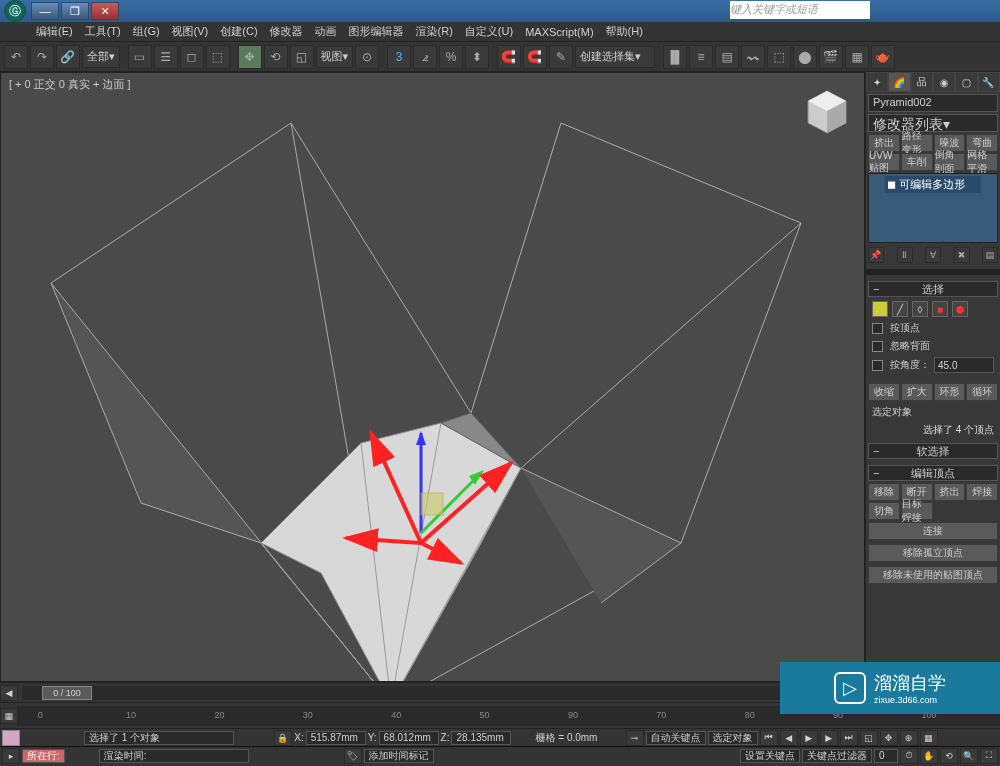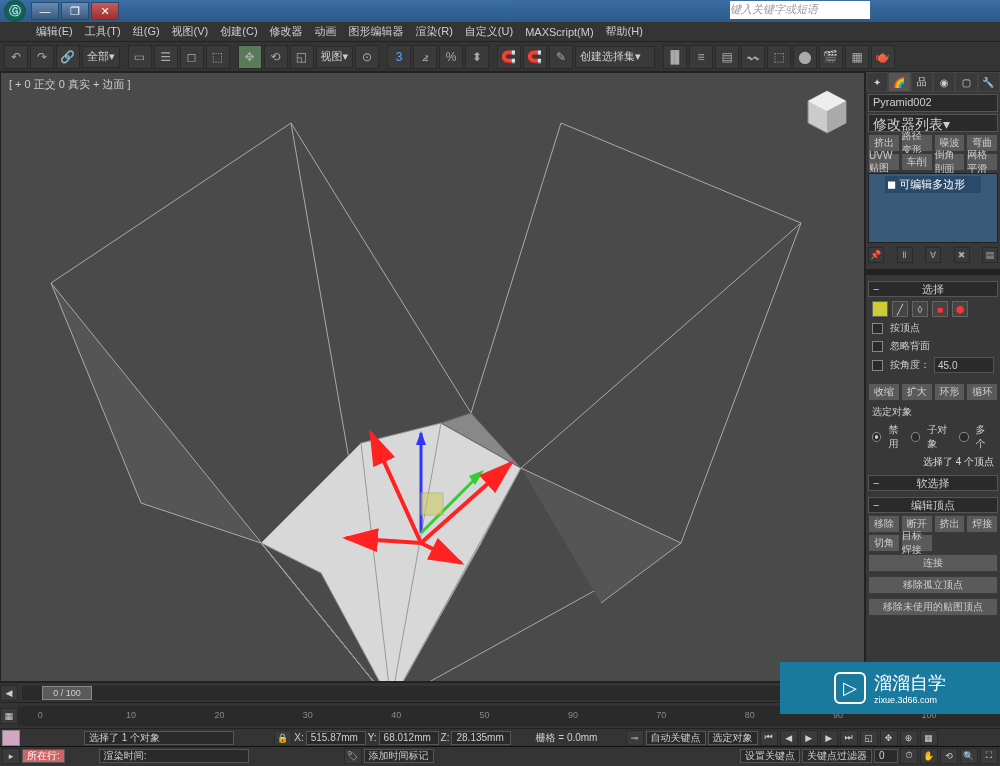--- a/index.html
+++ b/index.html
@@ -255,28 +255,20 @@
       </div>
     <div class="btn-grid" style="margin-top:8px">
       <div class="pbtn">收缩</div>
       <div class="pbtn">扩大</div>
       <div class="pbtn">环形</div>
       <div class="pbtn">循环</div>
     </div>
     <div class="sub-row" style="margin-top:4px">
         <span>选定对象</span>
       </div>
-    <div class="sub-row">
-      <span class="radio on"></span>
-        <span>禁用</span>
-      <span class="radio"></span>
-        <span>子对象</span>
-      <span class="radio"></span>
-        <span>多个</span>
-    </div>
     <div class="sub-row" style="justify-content:flex-end;color:#ddd">
         <span>选择了 4 个顶点</span>
       </div>
 
     <div class="rollhead" style="background:#2a2a2a">软选择</div>
     <div class="rollhead">编辑顶点</div>
     <div class="btn-grid">
       <div class="pbtn">移除</div>
       <div class="pbtn">断开</div>
       <div class="pbtn">挤出</div>

